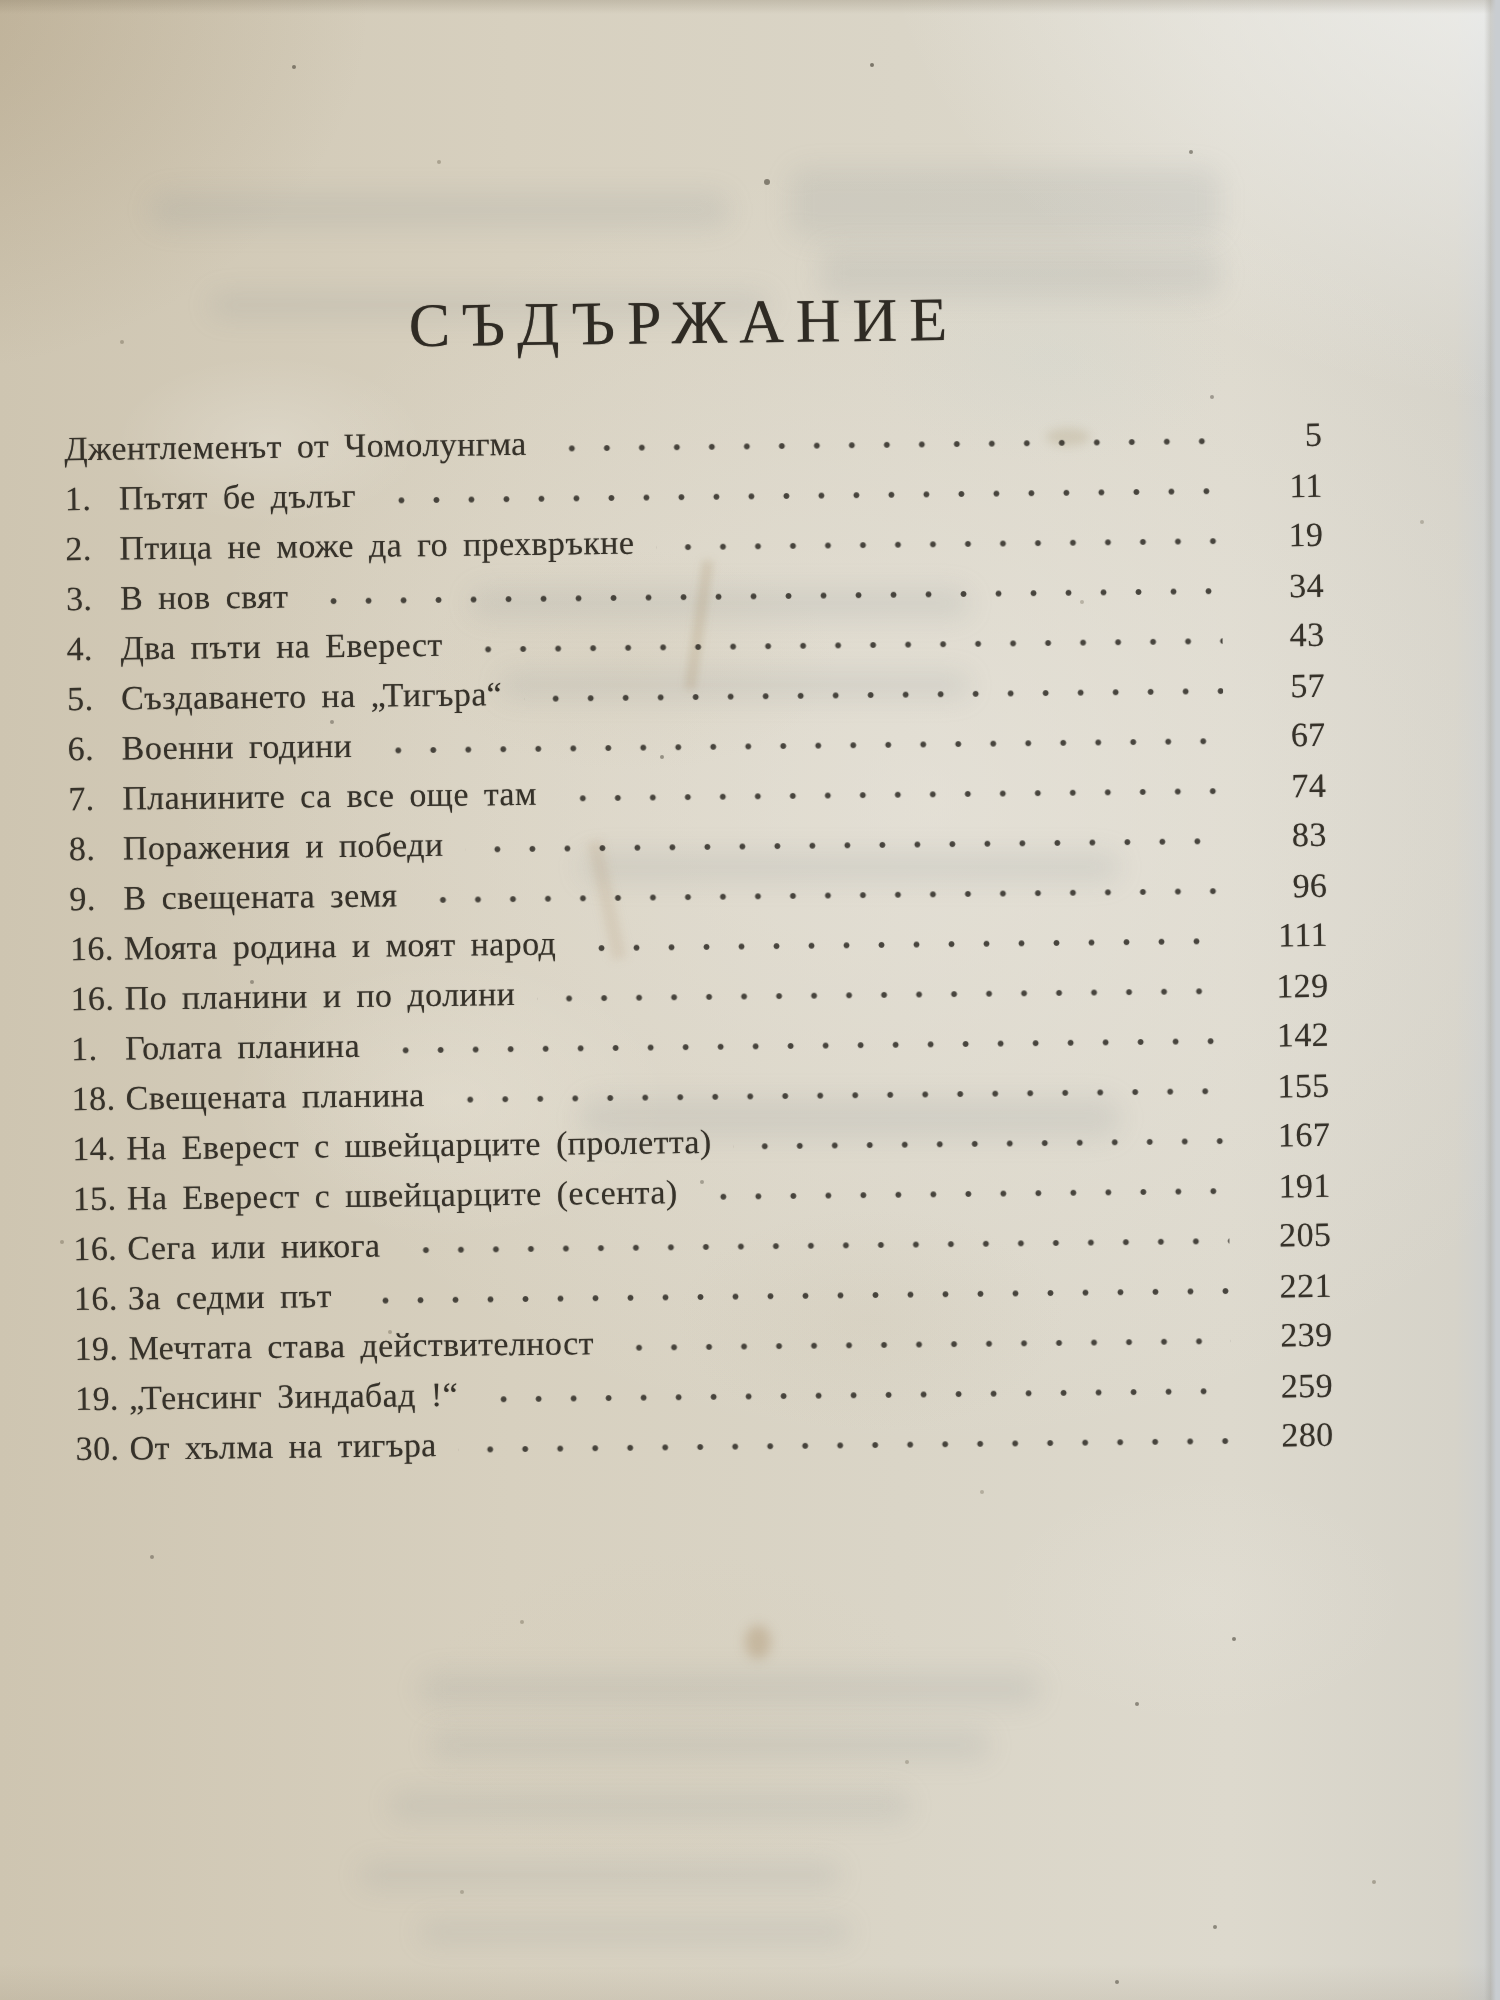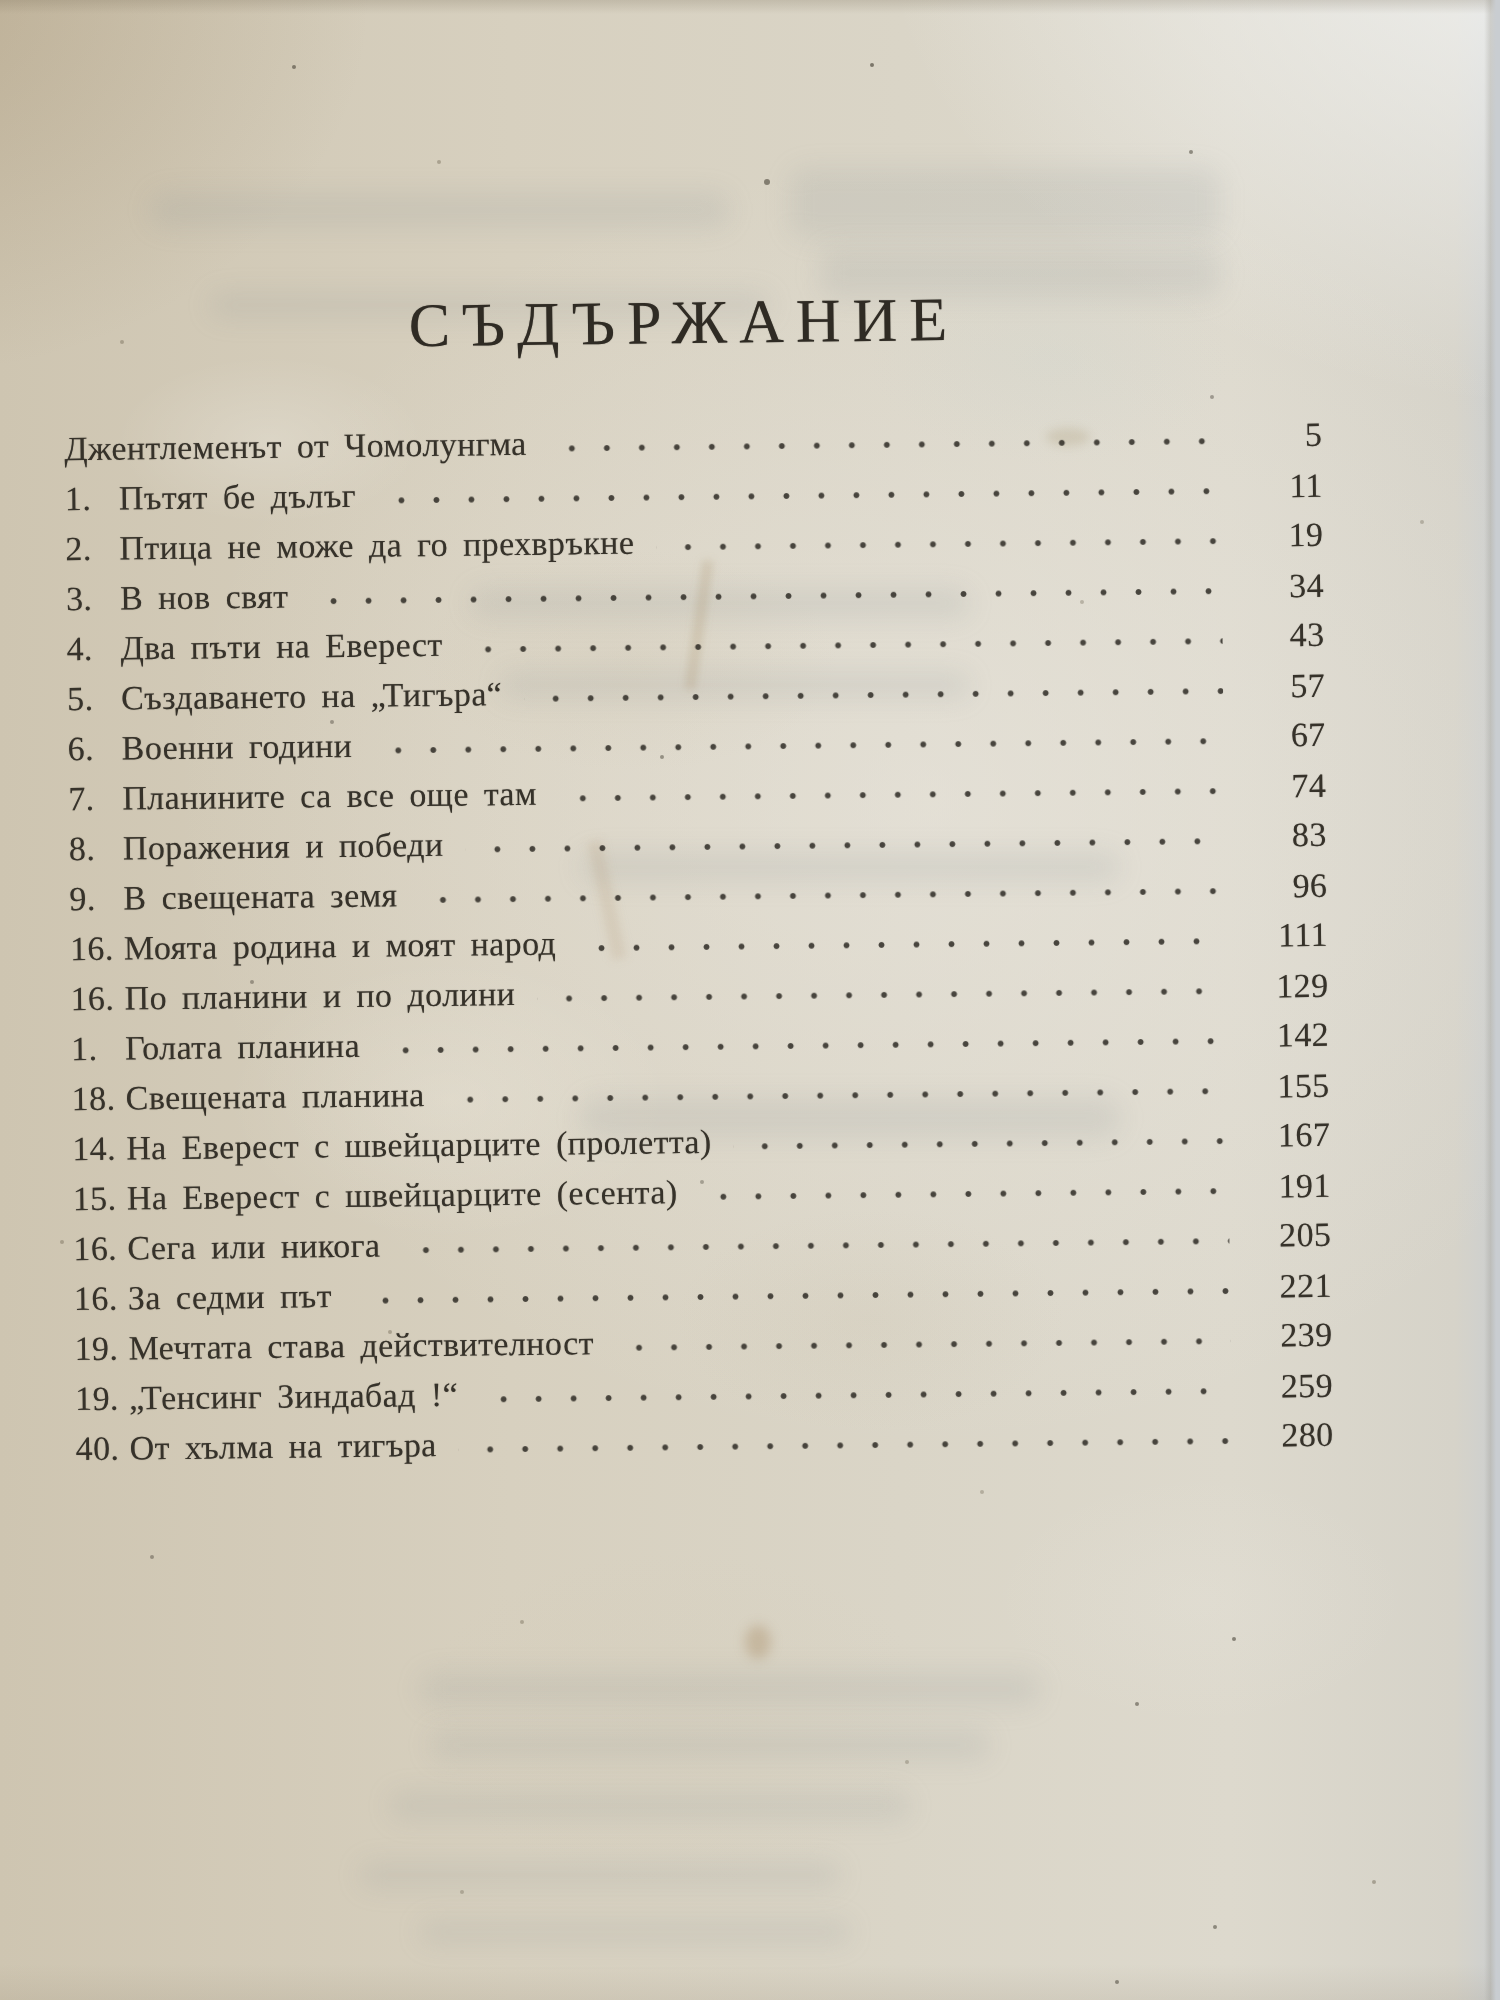--- a/index.html
+++ b/index.html
@@ -262,21 +262,21 @@
   </div>
 
   <div class="row">
     <span class="num">19.</span>
     <span class="label">„Тенсинг Зиндабад !“</span>
     <span class="dots"></span>
     <span class="page-num">259</span>
   </div>
 
   <div class="row">
-    <span class="num">40.</span>
+    <span class="num">30.</span>
     <span class="label">От хълма на тигъра</span>
     <span class="dots"></span>
     <span class="page-num">280</span>
   </div>
 </div>
   </div>
 
   <div class="edge-strip"></div>
 </div>
 

